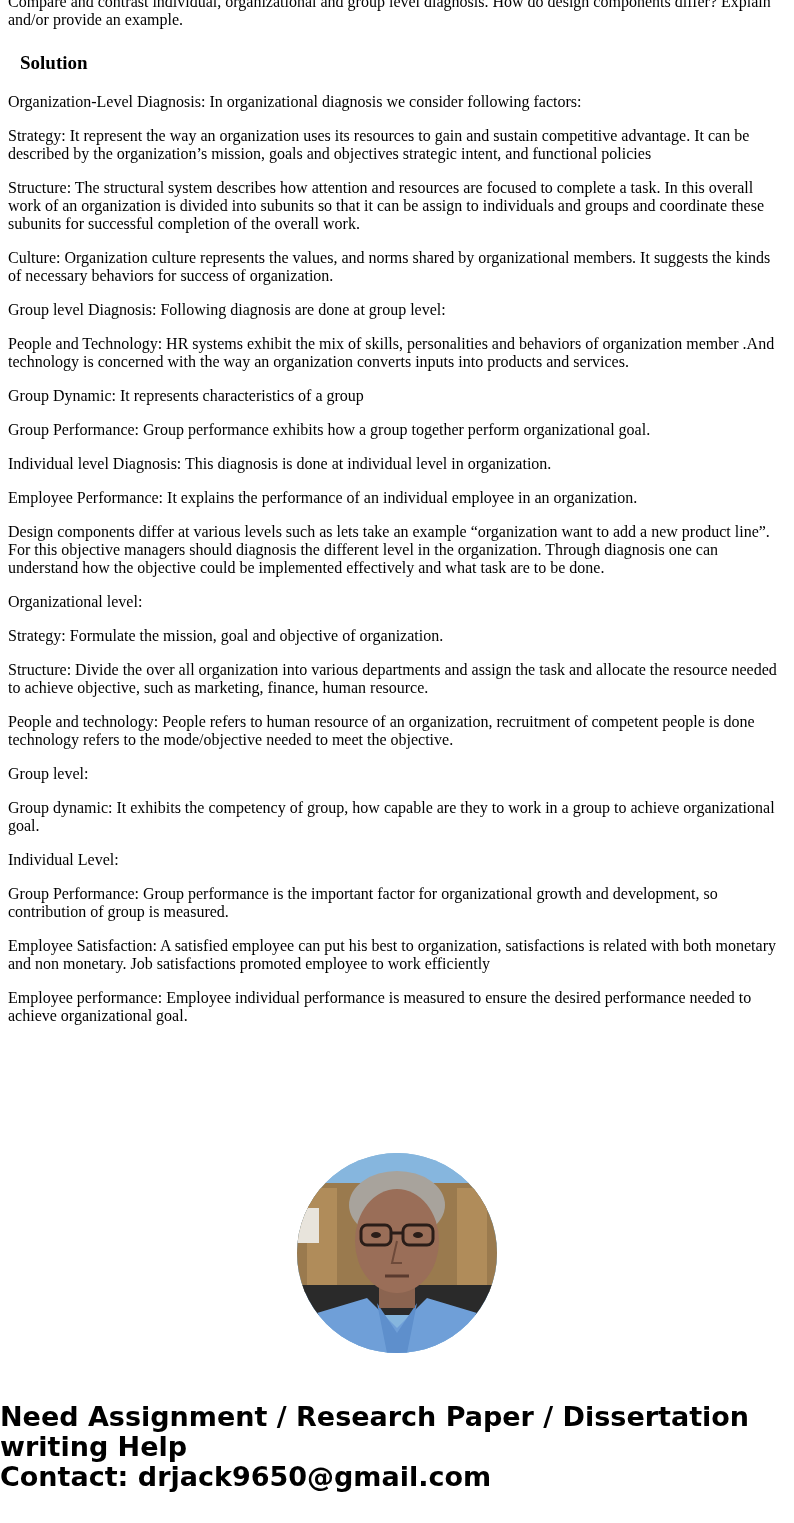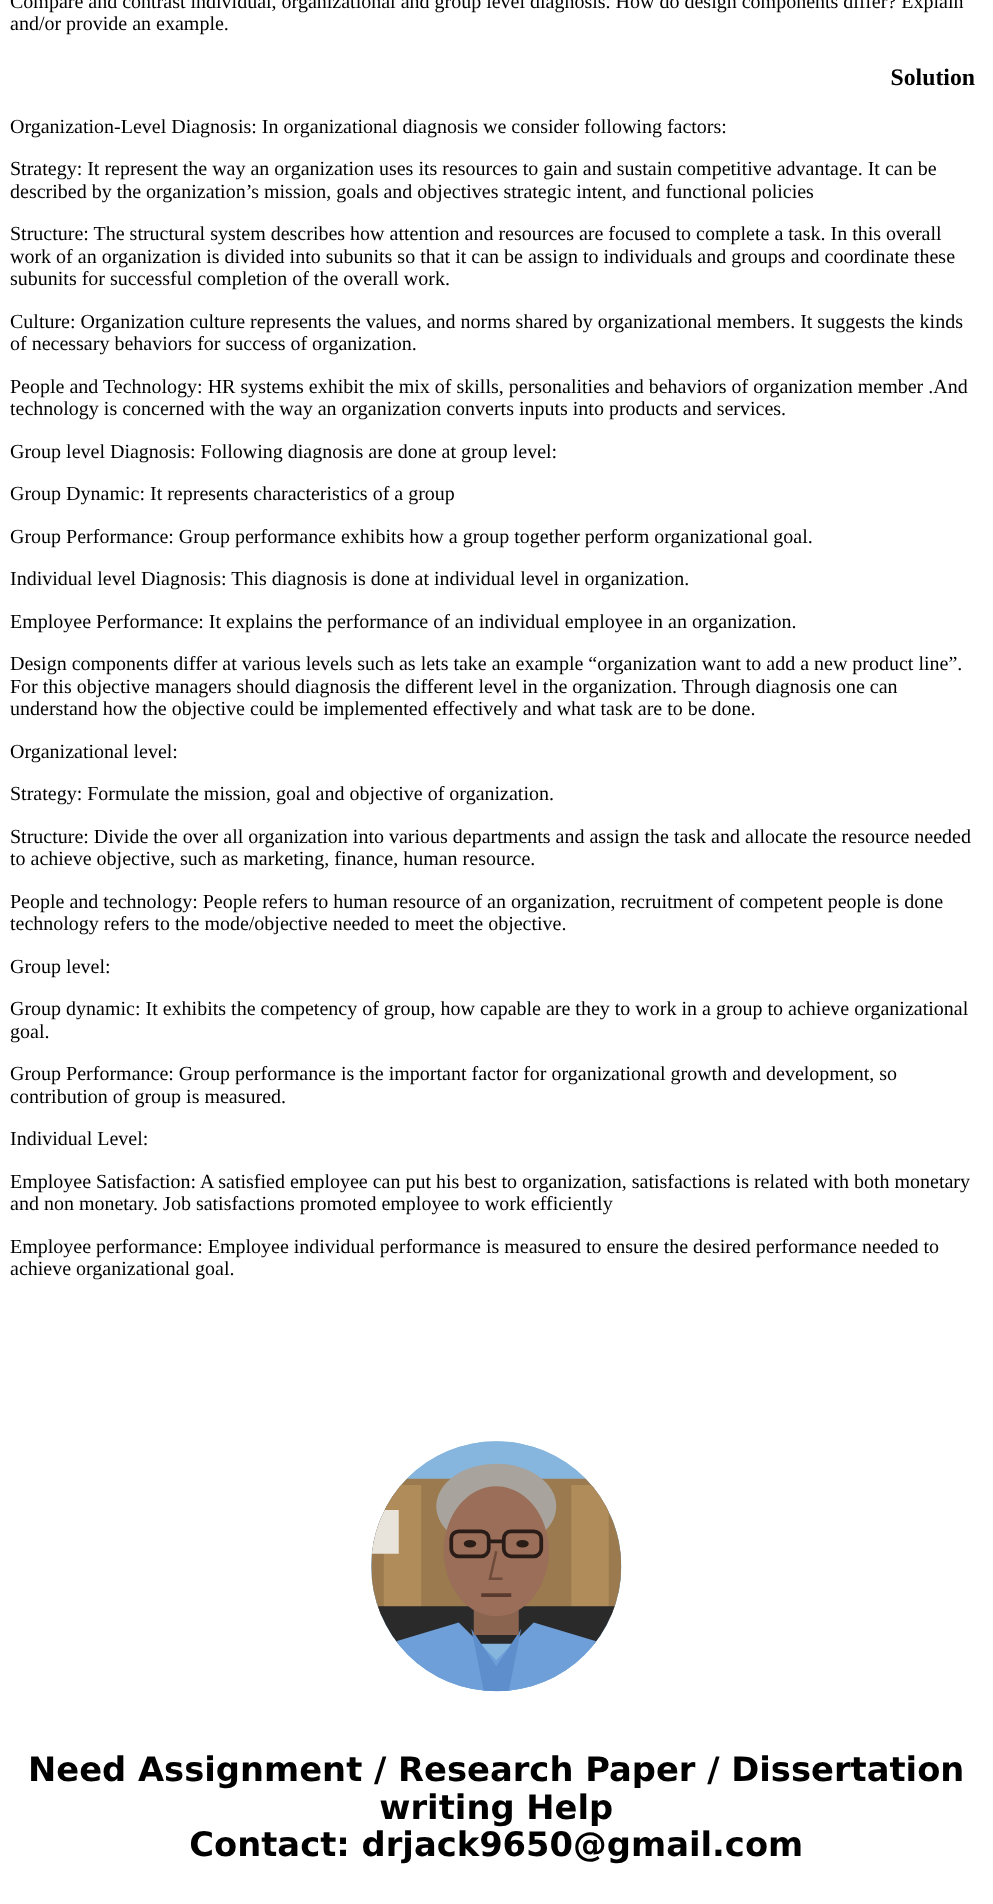--- a/index.html
+++ b/index.html
@@ -16,75 +16,74 @@
   .content {
     position: absolute;
     left: 8px;
     right: 14px;
     top: -7px;
   }
   p { margin: 0 0 16px 0; }
   h3 {
     font-size: 19px;
     font-weight: bold;
-    margin: 23px 0 19px 0;
+    margin: 23px 0 19px 12px;
     line-height: 22px;
-    text-align: right;
   }
   b { font-weight: normal; }
   .avatar-wrap {
     position: absolute;
     left: 297px;
     top: 1153px;
     width: 200px;
     height: 200px;
     border-radius: 50%;
     overflow: hidden;
     background: #7fb2dc;
   }
   .avatar-wrap svg { display: block; }
   .promo {
     position: absolute;
     left: 0;
     width: 794px;
     top: 1402px;
-    text-align: center;
+    text-align: left;
     font-family: "DejaVu Sans", sans-serif;
     font-weight: bold;
     font-size: 27px;
     line-height: 30px;
     color: #000;
   }
 </style>
 </head>
 <body>
 
 <div class="content">
   <p>Compare and contrast individual, organizational and group level diagnosis. How do design components differ? Explain and/or provide an example.</p>
   <h3>Solution</h3>
 
   <p><b>Organization-Level Diagnosis:</b><span> In organizational diagnosis we consider following factors:</span></p>
   <p>Strategy: It represent the way an organization uses its resources to gain and sustain competitive advantage. It can be described by the organization’s mission, goals and objectives strategic intent, and functional policies</p>
   <p>Structure: The structural system describes how attention and resources are focused to complete a task. In this overall work of an organization is divided into subunits so that it can be assign to individuals and groups and coordinate these subunits for successful completion of the overall work.</p>
   <p>Culture: Organization culture represents the values, and norms shared by organizational members. It suggests the kinds of necessary behaviors for success of organization.</p>
+  <p><b>Group level Diagnosis:</b><span> Following diagnosis are done at group level:</span></p>
   <p>People and Technology: HR systems exhibit the mix of skills, personalities and behaviors of organization member .And technology is concerned with the way an organization converts inputs into products and services.</p>
-  <p><b>Group level Diagnosis:</b><span> Following diagnosis are done at group level:</span></p>
   <p>Group Dynamic: It represents characteristics of a group</p>
   <p>Group Performance: Group performance exhibits how a group together perform organizational goal.</p>
   <p>Individual level Diagnosis: This diagnosis is done at individual level in organization.</p>
   <p>Employee Performance: It explains the performance of an individual employee in an organization.</p>
   <p>Design components differ at various levels such as lets take an example “organization want to add a new product line”. For this objective managers should diagnosis the different level in the organization. Through diagnosis one can understand how the objective could be implemented effectively and what task are to be done.</p>
   <p>Organizational level:</p>
   <p>Strategy: Formulate the mission, goal and objective of organization.</p>
   <p>Structure: Divide the over all organization into various departments and assign the task and allocate the resource needed to achieve objective, such as marketing, finance, human resource.</p>
   <p>People and technology: People refers to human resource of an organization, recruitment of competent people is done technology refers to the mode/objective needed to meet the objective.</p>
   <p>Group level:</p>
   <p>Group dynamic: It exhibits the competency of group, how capable are they to work in a group to achieve organizational goal.</p>
+  <p>Individual Level:</p>
   <p>Group Performance: Group performance is the important factor for organizational growth and development, so contribution of group is measured.</p>
-  <p>Individual Level:</p>
   <p>Employee Satisfaction: A satisfied employee can put his best to organization, satisfactions is related with both monetary and non monetary. Job satisfactions promoted employee to work efficiently</p>
   <p>Employee performance: Employee individual performance is measured to ensure the desired performance needed to achieve organizational goal.</p>
 </div>
 
 <div class="avatar-wrap">
   <svg width="200" height="200" viewBox="0 0 200 200">
 
     <rect x="0" y="0" width="200" height="200" fill="#86b6de"></rect>
 
     <rect x="0" y="30" width="200" height="110" fill="#9a7a4e"></rect>

